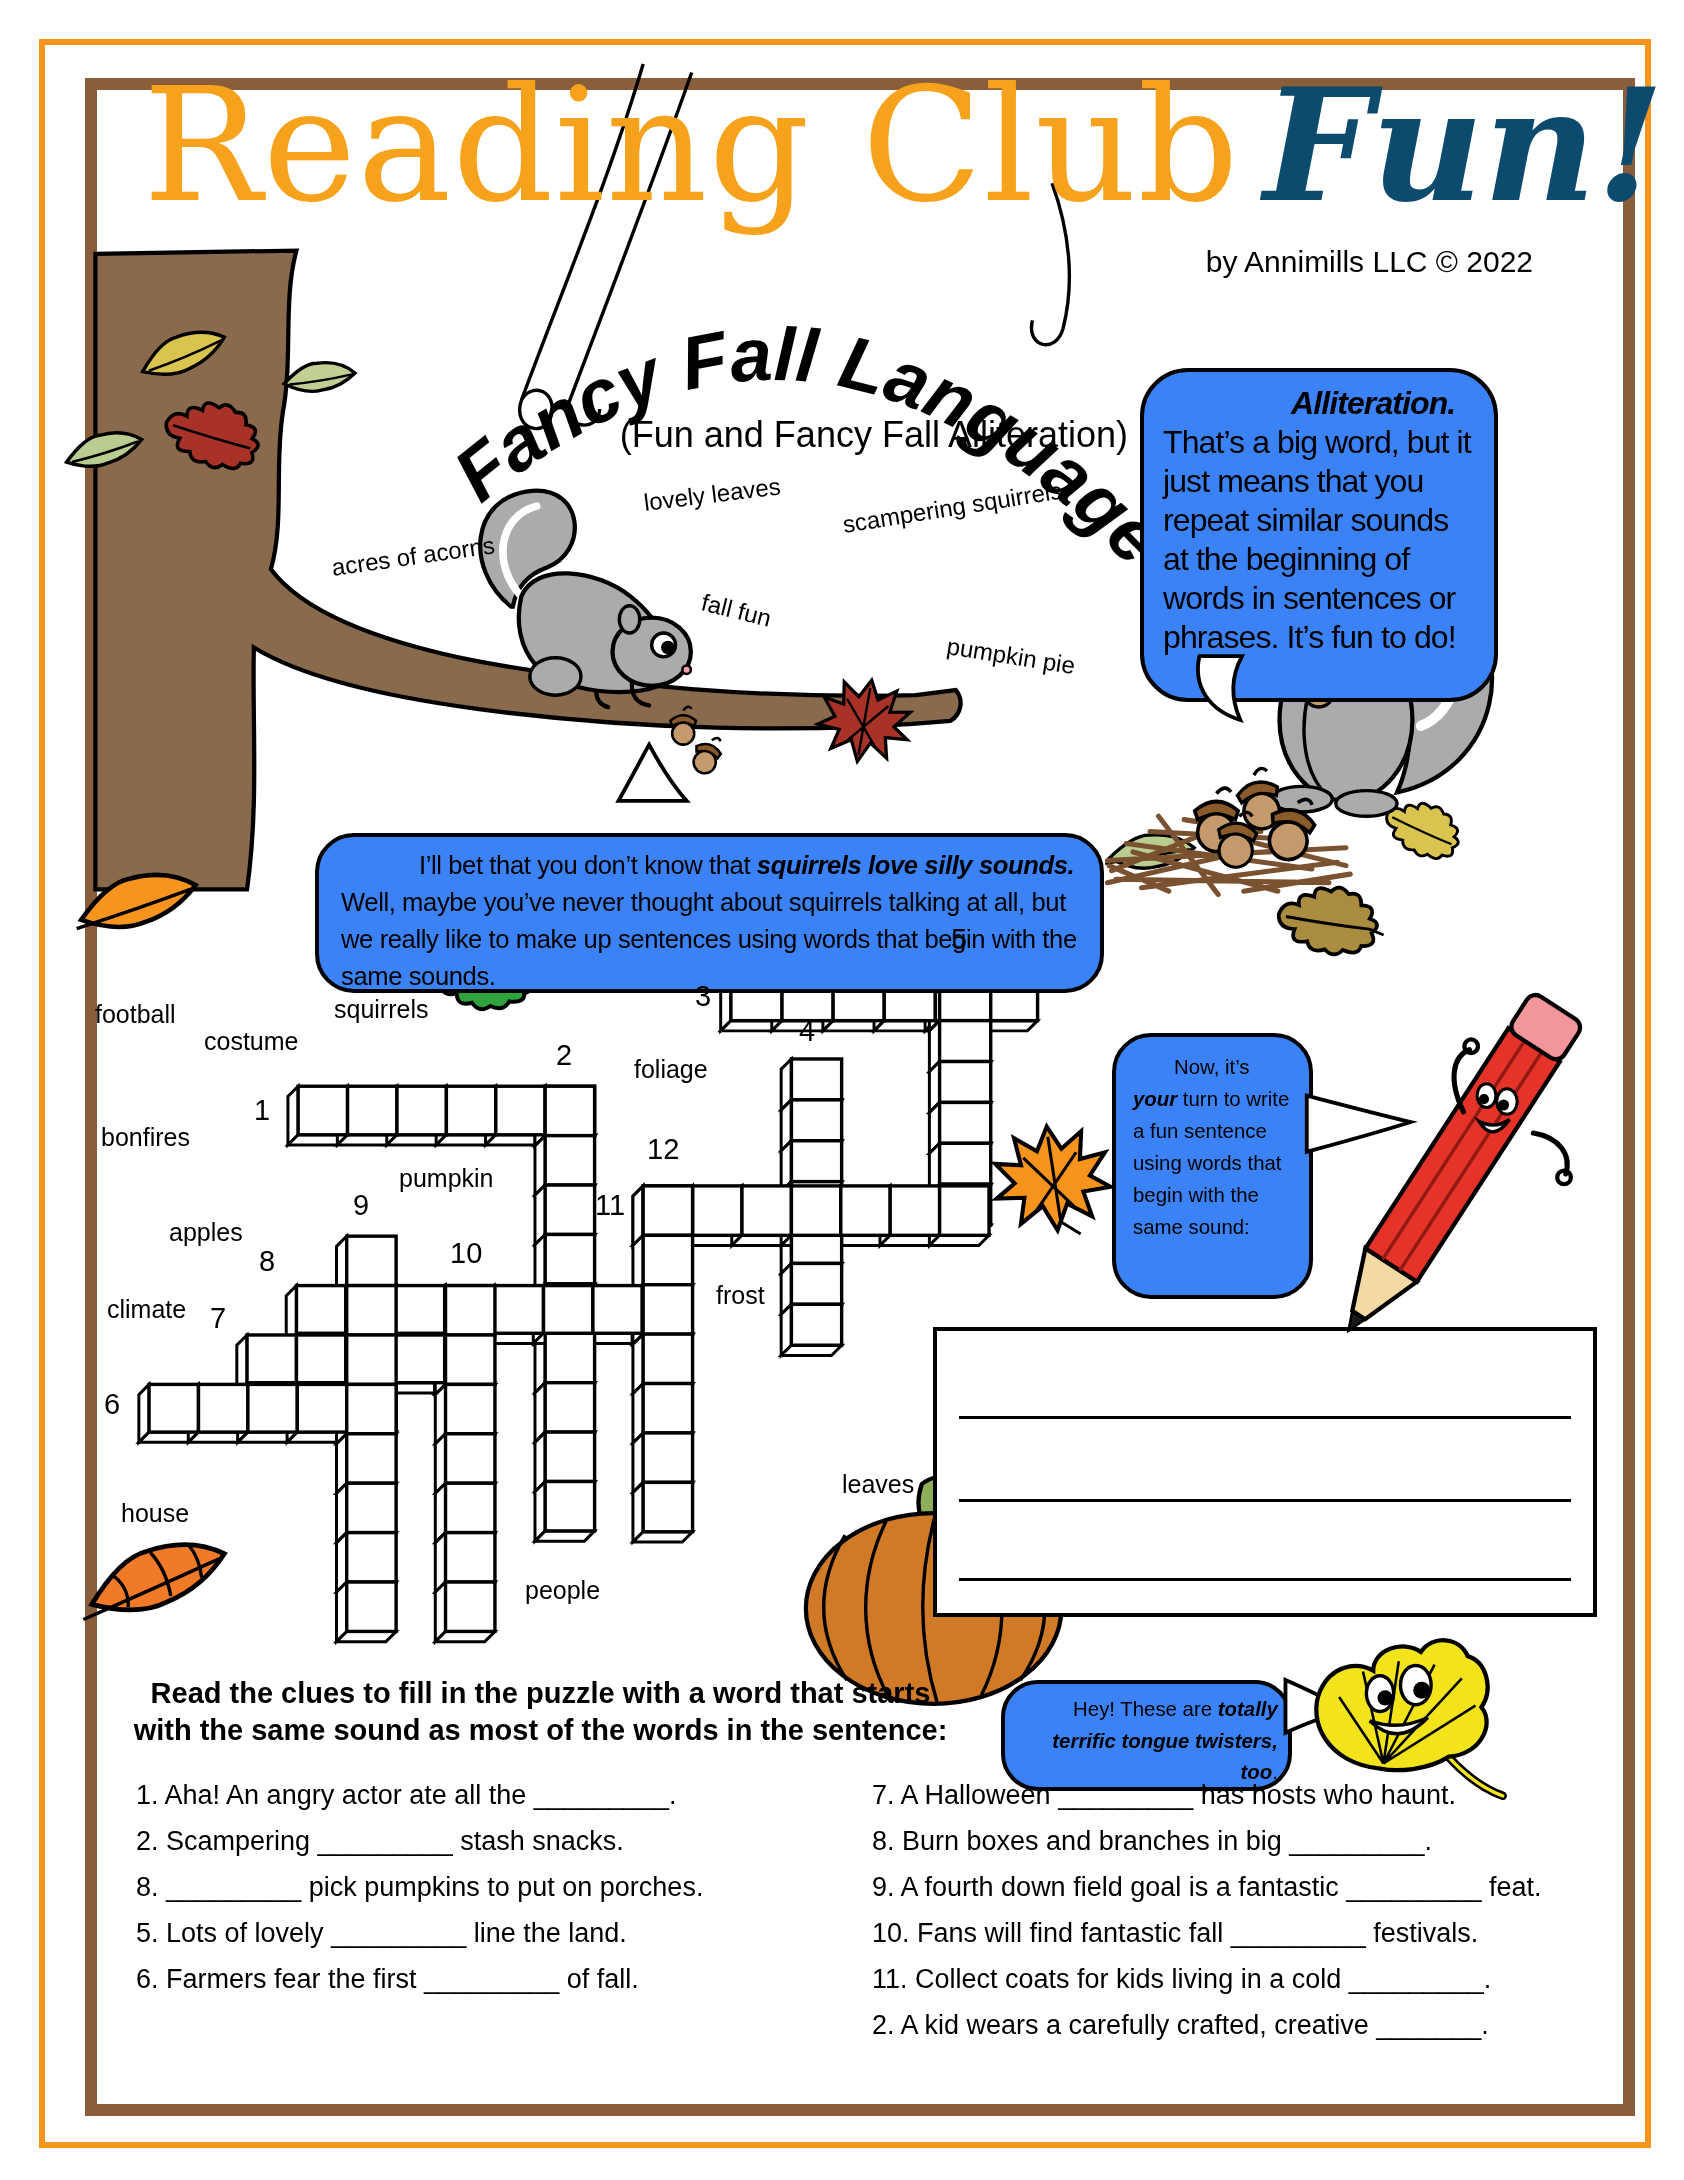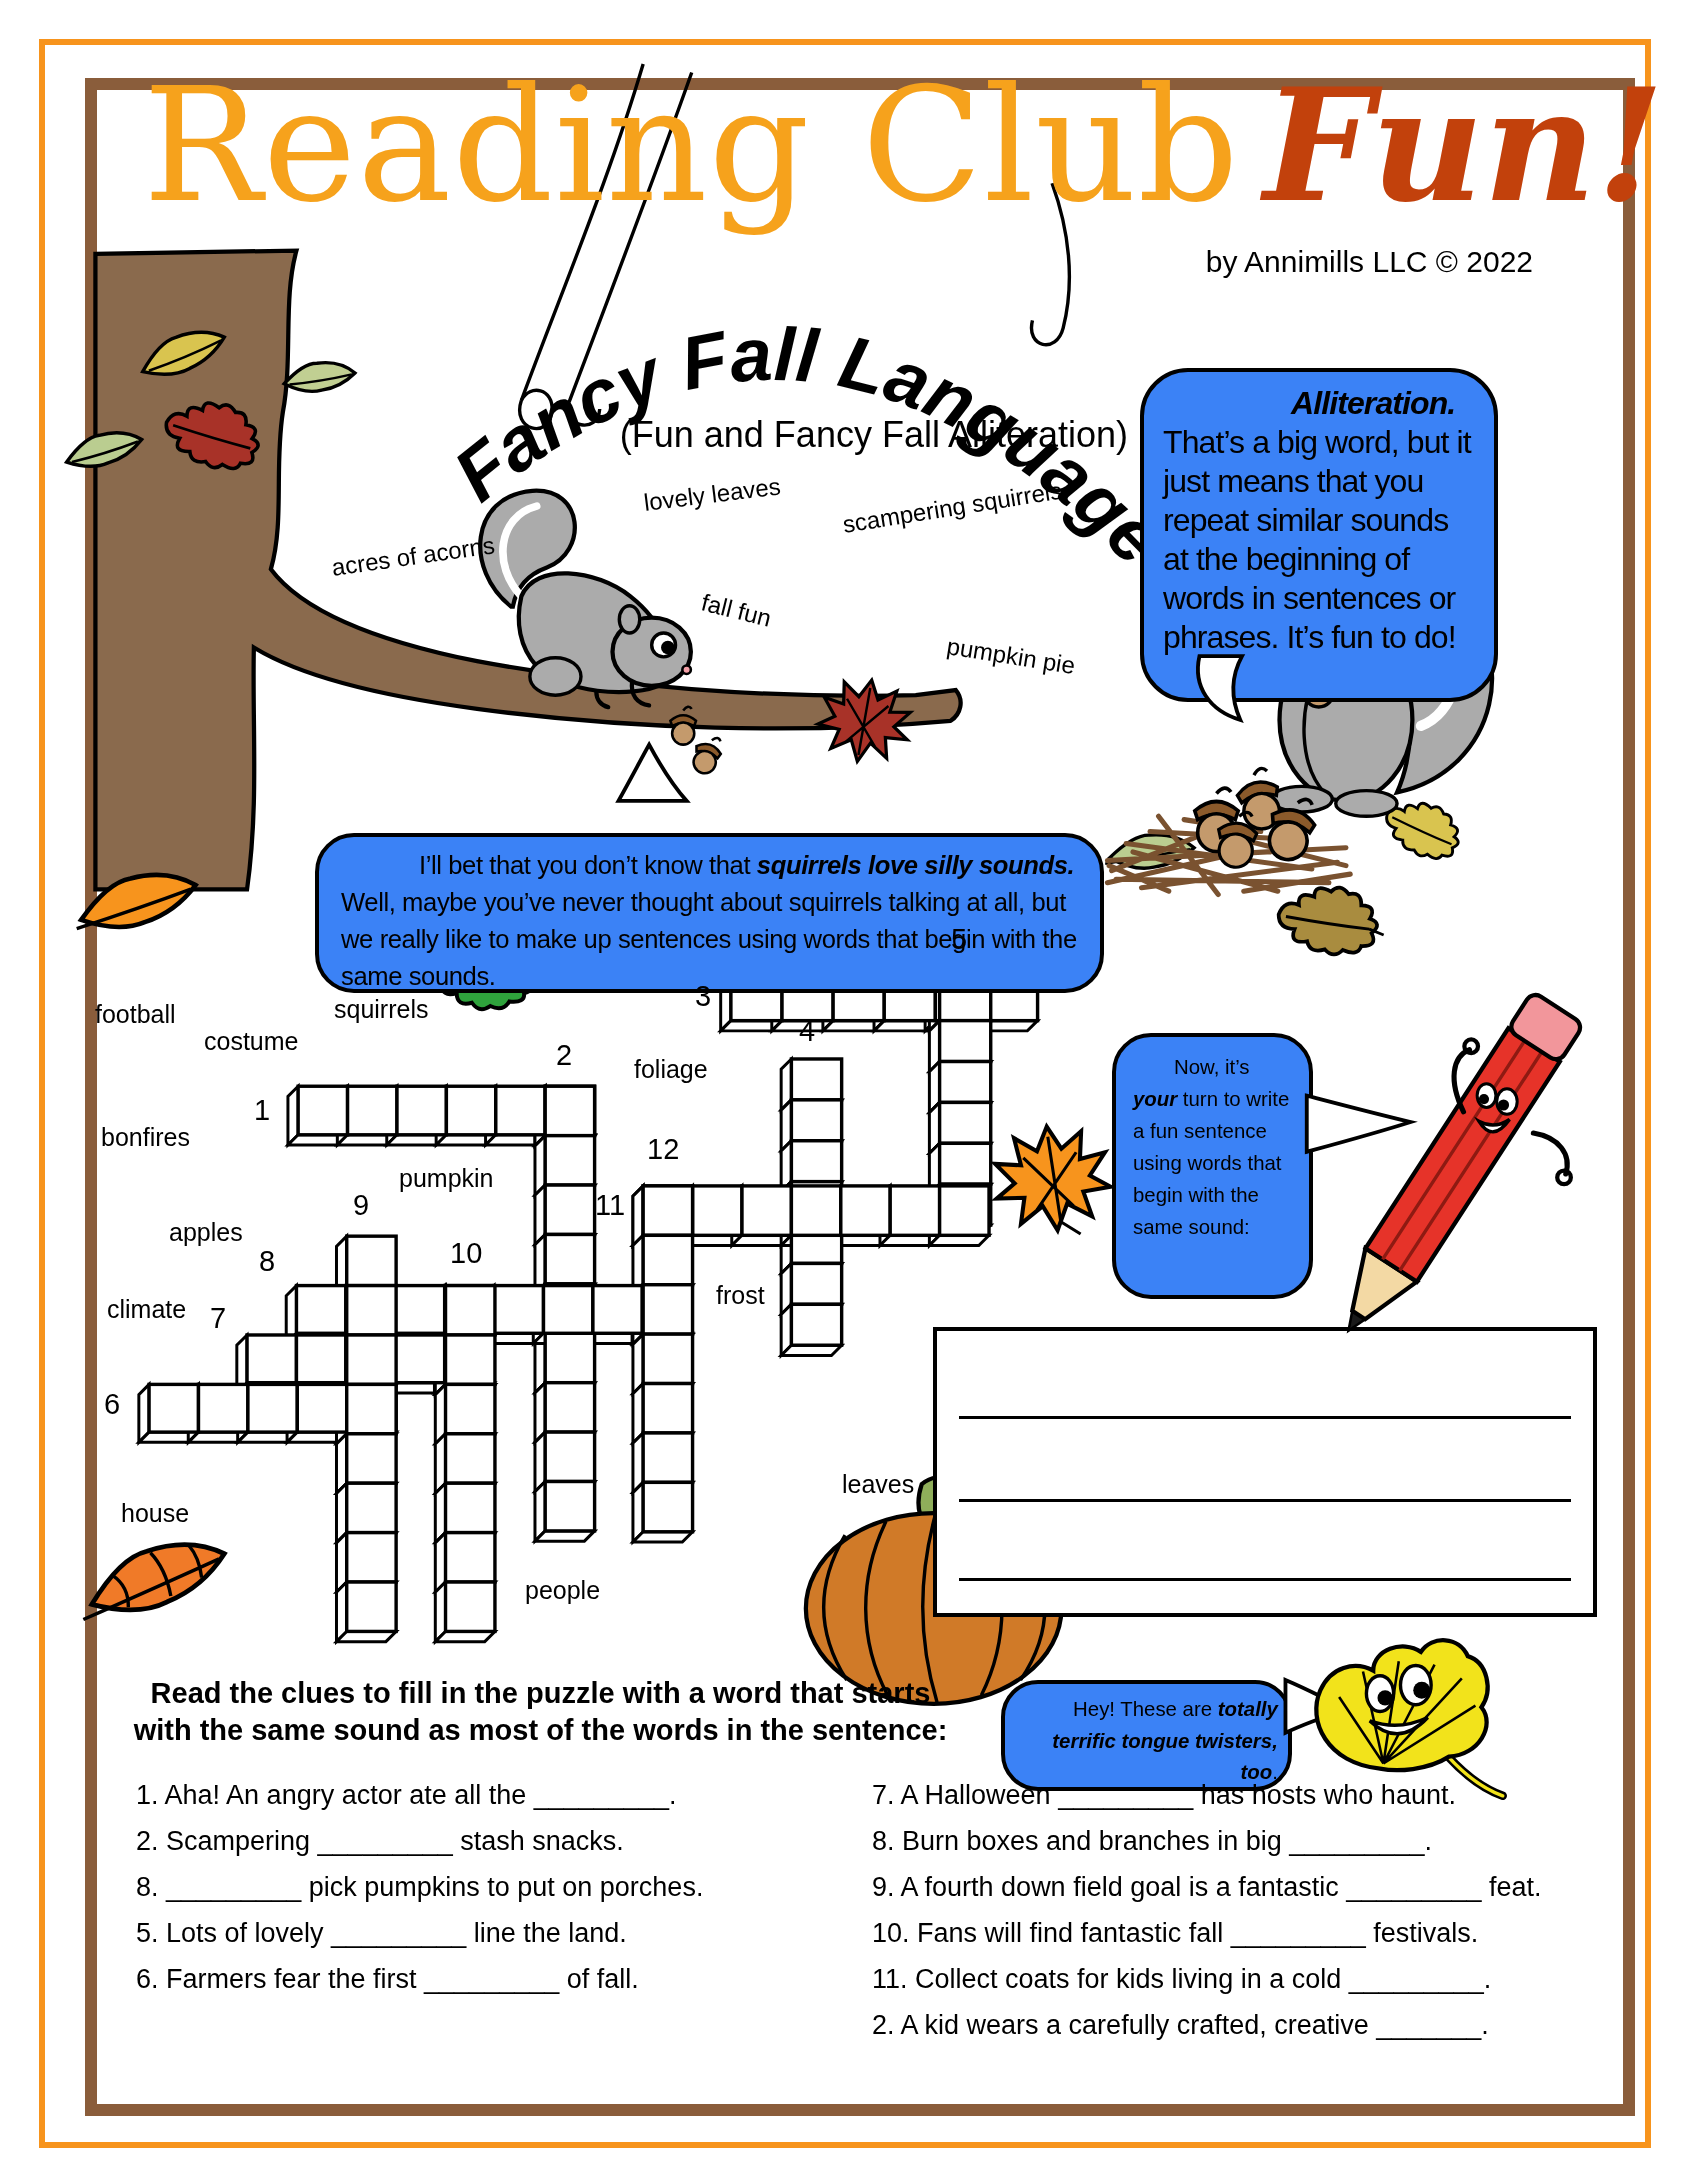--- a/index.html
+++ b/index.html
@@ -10,21 +10,21 @@
   
   .border-orange{position:absolute;left:39px;top:39px;width:1600px;height:2097px;
                  border:6px solid #F7941D;pointer-events:none;}
   .border-brown{position:absolute;left:85px;top:78px;width:1526px;height:2014px;
                 border:12.8px solid #8A5D3B;pointer-events:none;}
   
   .title{position:absolute;left:143px;top:53px;width:1397px;white-space:nowrap;}
   .title .main{font-family:"DejaVu Serif","Liberation Serif",serif;font-size:158px;
                color:#F6A21C;letter-spacing:0.9px;}
   .title .accent{font-family:"DejaVu Serif","Liberation Serif",serif;font-size:155px;
-                 font-weight:bold;font-style:italic;color:#c2410c;margin-left:24px;}
+                 font-weight:bold;font-style:italic;color:#0c4a6e;margin-left:24px;}
   .byline{position:absolute;left:1099px;top:245px;width:434px;text-align:right;font-size:30px;}
   .subtitle{position:absolute;left:481px;top:414px;width:647px;text-align:right;font-size:36px;}
   
   .bubble{position:absolute;background:#3b82f6;border:4.3px solid #000;box-sizing:border-box;margin-top:38px;}
   .bub-allit{left:1140px;top:330px;width:358px;height:334px;border-radius:48px;
              padding:12px 17px 0 19px;font-size:32px;line-height:39px;letter-spacing:-0.9px;}
   .bub-allit p{margin:0;text-indent:128px;}
   .bub-intro{left:315px;top:795px;width:789px;height:160px;border-radius:39px;
              padding:10.2px 20.4px 0 22px;font-size:25.6px;line-height:37px;letter-spacing:-0.4px;}
   .bub-intro p{margin:0;text-indent:78px;}

